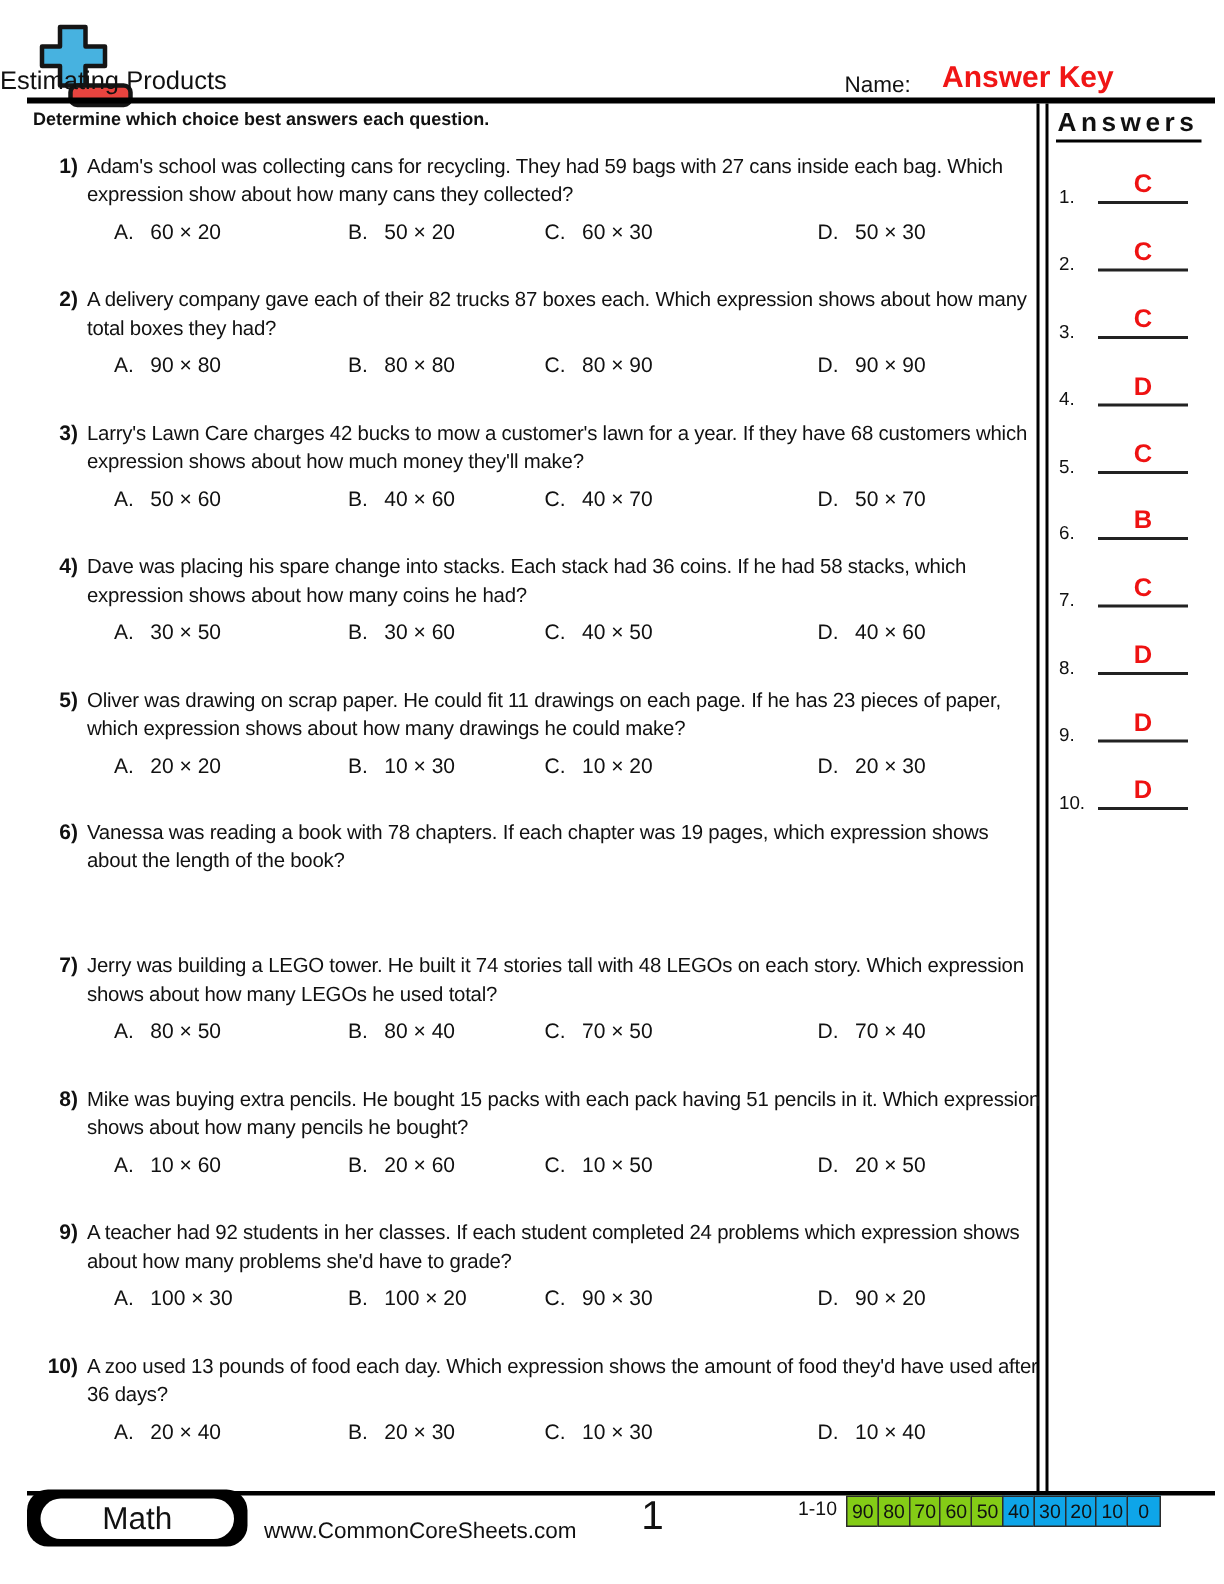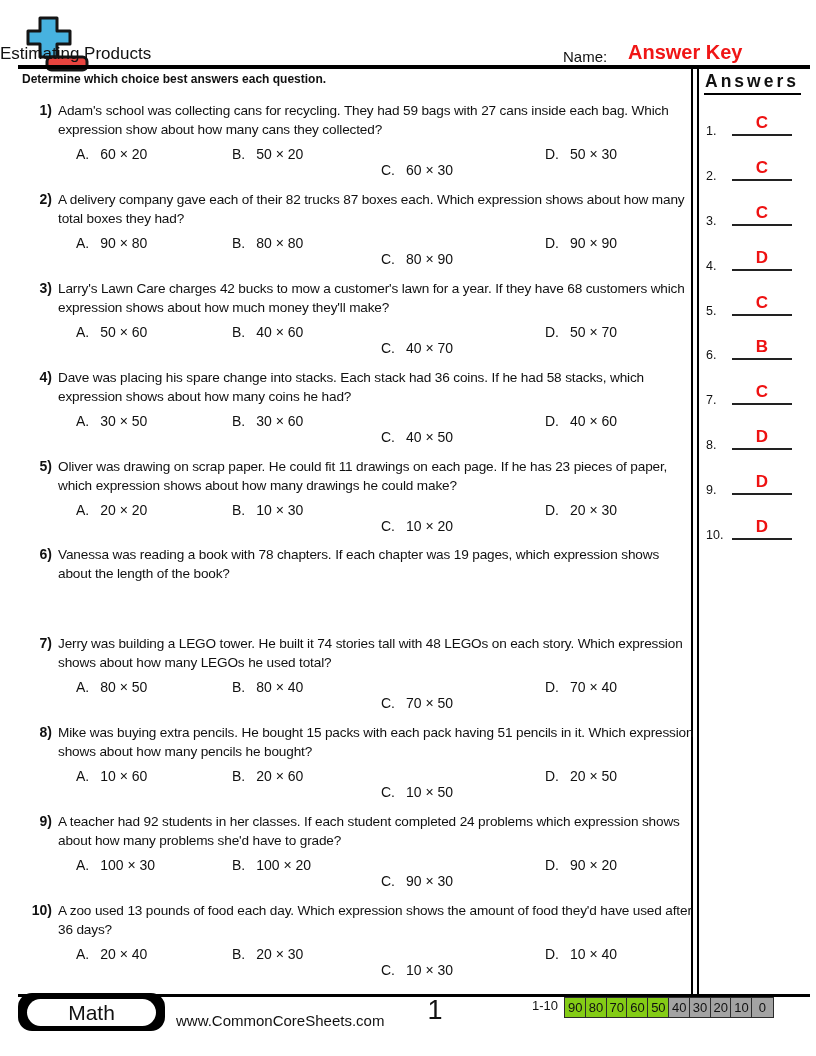--- a/index.html
+++ b/index.html
@@ -37,38 +37,38 @@
 
   
   .qwrap { position:absolute; left:58px; top:101px; width:636px; }
   .q { position:relative; height:88.9px; }
   .qnum { position:absolute; left:-40px; width:34px; text-align:right;
           font-weight:bold; font-size:14px; top:1px; }
   .qtext { font-size:13.6px; line-height:19px; width:636px; letter-spacing:-0.15px; }
   .opts { position:relative; height:18px; margin-top:7px; font-size:14px; }
   .opt { position:absolute; top:0; white-space:nowrap; }
   .opt .lab { display:inline-block; margin-right:11px; }
-  .o1 { left:18px; } .o2 { left:174px; } .o3 { left:323px;margin-top:16px; } .o4 { left:487px; }
+  .o1 { left:18px; } .o2 { left:174px; } .o3 { left:305px; } .o4 { left:487px; }
 
   
   .footer-rule { position:absolute; left:18px; top:994px; width:792px; height:2.5px; background:#000; }
   .badge { position:absolute; left:18px; top:993px; width:147px; height:38px;
            background:#000; border-radius:14px; }
   .badge-inner { position:absolute; left:9px; top:6px; right:9px; bottom:5px; background:#fff;
                  border-radius:14px; display:flex; align-items:center; justify-content:center;
                  font-weight:normal; font-size:21px; }
   .website { position:absolute; left:176px; top:1012px; font-size:15px; }
   .pagenum { position:absolute; left:360px; top:995px; width:150px; text-align:center; font-size:27px; }
   .range-label { position:absolute; left:516px; top:998px; width:42px; text-align:right; font-size:13px; }
   .grid { position:absolute; left:564px; top:997px; display:flex; }
   .cell { box-sizing:border-box; width:22.4px; height:21px; border:1.6px solid #2b2b2b;
           margin-left:-1.6px; display:flex; align-items:center; justify-content:center;
           font-size:13px; background:#84cc16; }
   .cell:first-child { margin-left:0; }
-  .cell.hl { background:#a3a3a3; }
+  .cell.hl { background:#0ea5e9; }
 </style>
 </head>
 <body>
 
 <div class="page">
 
   <div class="logo">
     <svg width="64" height="58" viewBox="0 0 64 58">
       <path d="M14 2 h17 v13 h13 v13 h-13 v13 h-17 v-13 h-12 v-13 h12 z" fill="#47b2e0" stroke="#151515" stroke-width="3" stroke-linejoin="round"></path>
       <rect x="21" y="41" width="40" height="13" rx="4.5" fill="#e8443f" stroke="#151515" stroke-width="3"></rect>

